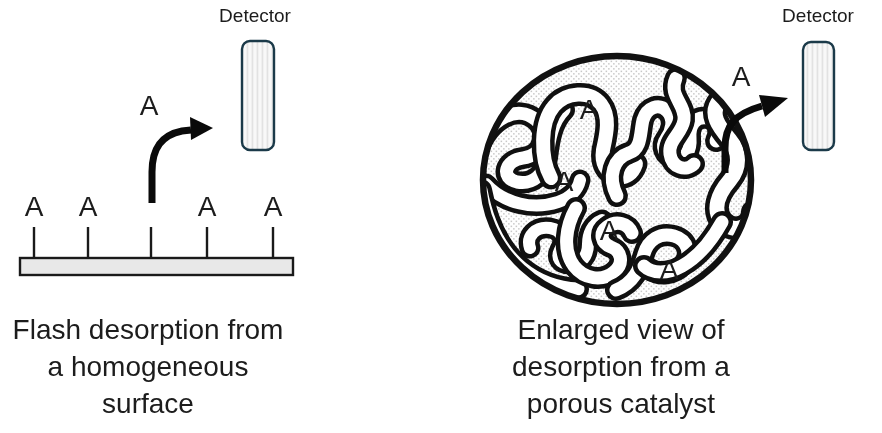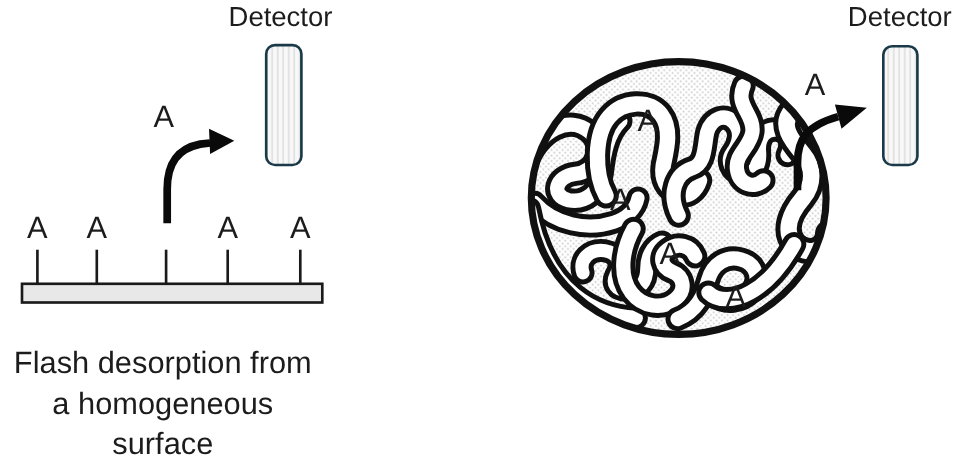--- a/index.html
+++ b/index.html
@@ -1,20 +1,20 @@
 <!DOCTYPE html>
 <html><head>
 <meta charset="utf-8">
 <style>
   html,body{margin:0;padding:0;background:#ffffff;}
   .stage{position:relative;width:882px;height:433px;background:#ffffff;overflow:hidden;
          font-family:"Liberation Sans",sans-serif;color:#1c1c1c;}
   .stage svg{position:absolute;left:0;top:0;}
   .lbl{position:absolute;transform:translate(-50%,-50%);white-space:nowrap;}
-  .det-lbl{font-size:25px;}
+  .det-lbl{font-size:19px;}
   .mol-lbl{font-size:28px;}
   .caption{position:absolute;transform:translateX(-50%);width:380px;text-align:center;
            font-size:28px;line-height:37px;white-space:pre-line;color:#1c1c1c;}
   
   .po{fill:none;stroke:#101010;stroke-linecap:round;stroke-linejoin:round;}
   .pf{fill:none;stroke:#ffffff;stroke-linecap:round;stroke-linejoin:round;}
   .arrow-stem{fill:none;stroke:#0a0a0a;stroke-width:7;}
   .arrow-head{fill:#0a0a0a;stroke:none;}
   .tick{stroke:#1a1a1a;stroke-width:2.4;}
 </style>
@@ -111,14 +111,17 @@
   <div class="lbl mol-lbl" style="left:741px;top:77px;">A</div>
 
   <div class="lbl mol-lbl" style="left:589px;top:110px;">A</div>
   <div class="lbl mol-lbl" style="left:564px;top:182px;">A</div>
   <div class="lbl mol-lbl" style="left:609px;top:231px;">A</div>
   <div class="lbl mol-lbl" style="left:669px;top:270px;">A</div>
 
   <div class="caption" style="left:148px;top:311px;">Flash desorption from
 a homogeneous
 surface</div>
+  <div class="caption" style="left:621px;top:311px;">Enlarged view of
+desorption from a
+porous catalyst</div>
 
 </div>
 
 </body></html>

